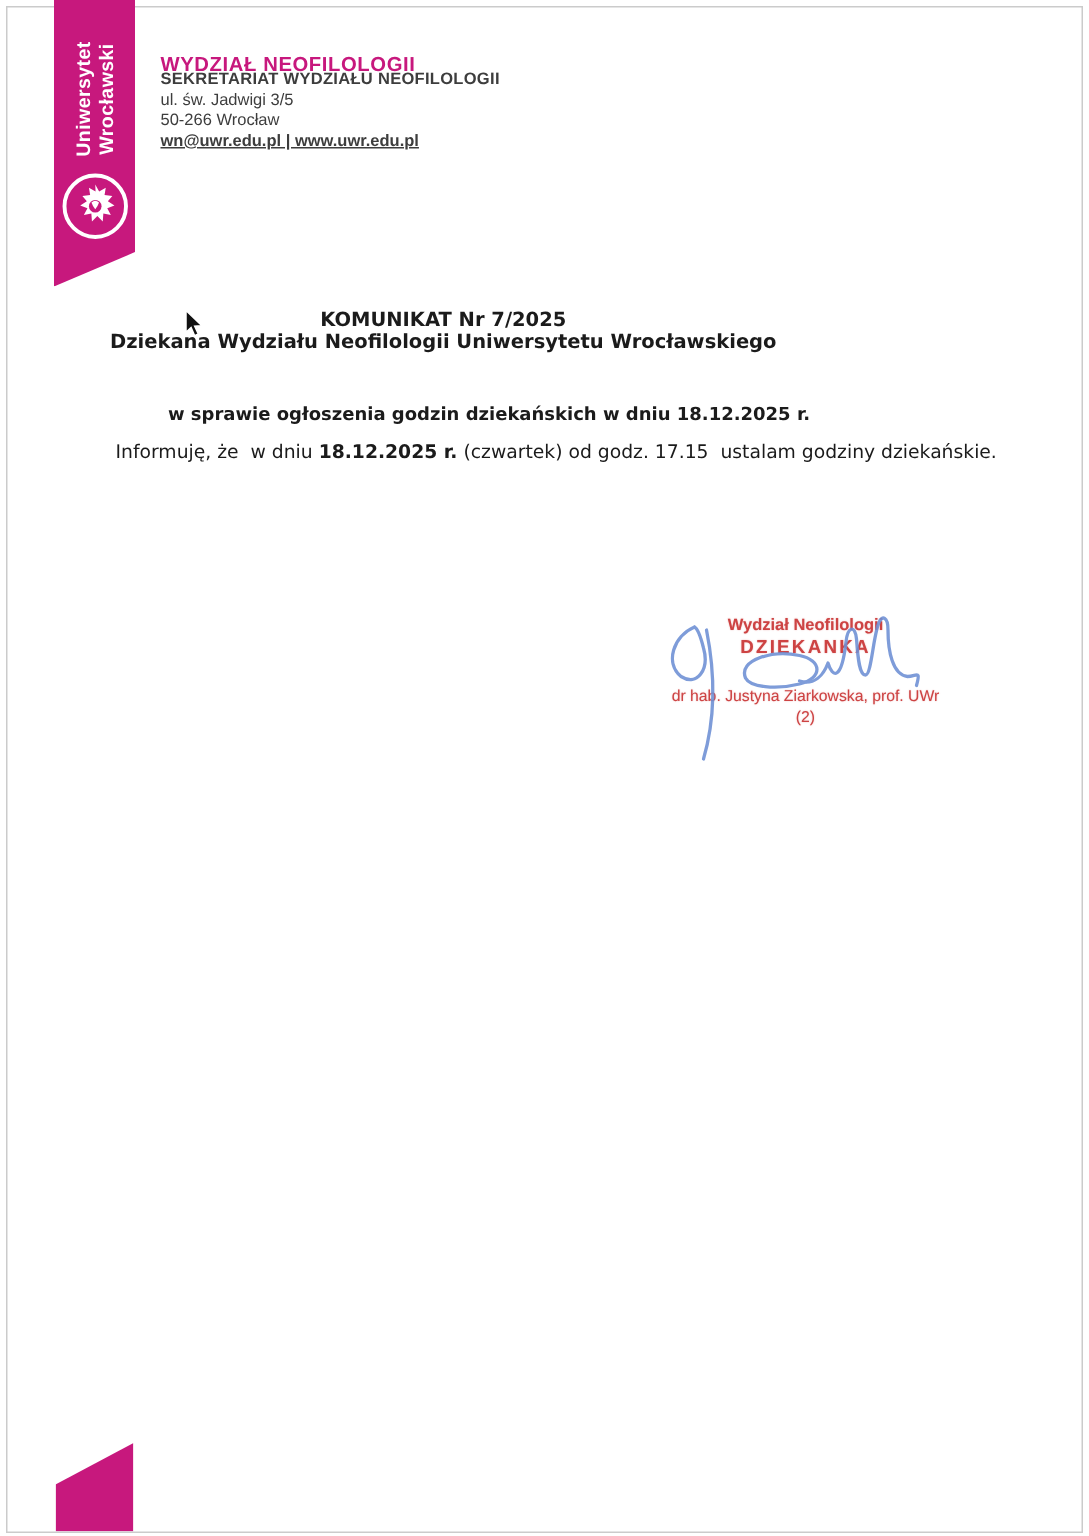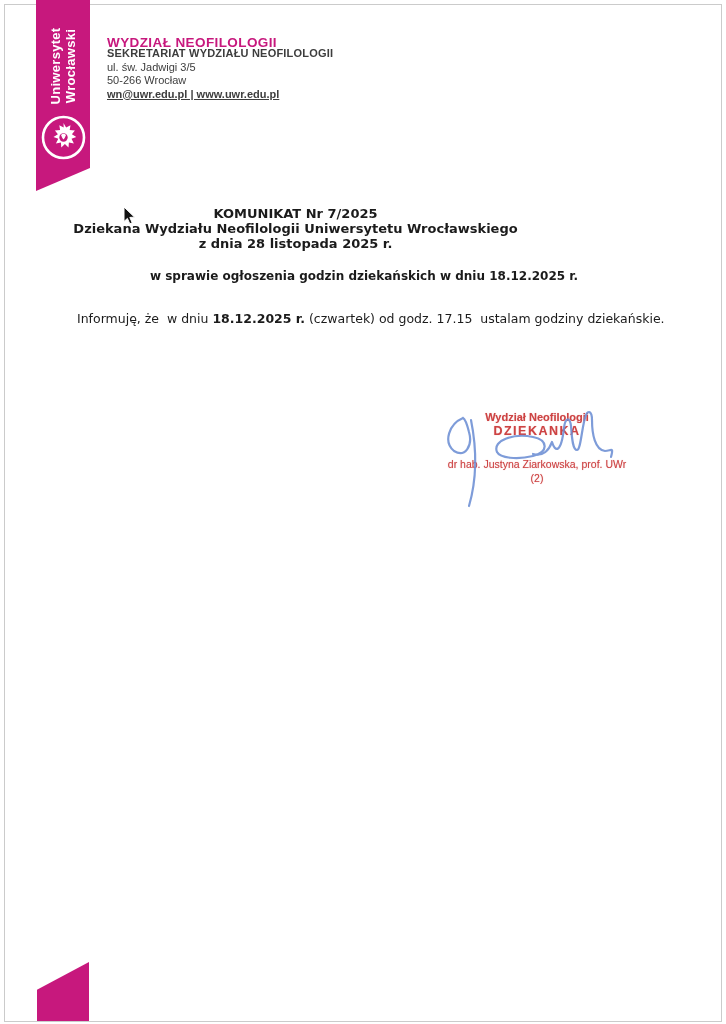--- a/index.html
+++ b/index.html
@@ -41,24 +41,24 @@
     font-family:"Liberation Sans",sans-serif;font-size:11px;
     line-height:13.5px;color:var(--text-gray);}
   .letterhead .lh-line:first-child{font-weight:bold;font-size:11px;letter-spacing:.2px;}
   .letterhead .lh-line:last-child{font-weight:bold;text-decoration:underline;}
 
   
   .doc-title{position:absolute;left:4px;top:206px;width:583px;
     text-align:center;font-weight:bold;font-size:13px;line-height:15px;
     color:var(--text-dark);}
   .doc-subject{position:absolute;left:4px;top:269px;width:644px;
-    text-align:center;font-weight:bold;font-size:12px;color:var(--text-dark);margin-left:38px;}
+    text-align:center;font-weight:bold;font-size:12px;color:var(--text-dark);}
 
   
-  .doc-body{position:absolute;left:77px;top:311px;width:600px;
+  .doc-body{position:absolute;left:77px;top:293px;width:600px;
     font-size:12.5px;line-height:16px;color:var(--text-dark);
     white-space:pre-wrap;}
   .doc-body b{font-weight:bold;}
 
   
   .stamp{position:absolute;left:421px;top:411px;width:232px;
     text-align:center;color:var(--stamp-red);
     font-family:"Liberation Sans",sans-serif;
     text-shadow:0 0 1px rgba(205,67,67,.45);z-index:4;}
   .stamp-faculty{font-size:11px;font-weight:bold;}
@@ -97,21 +97,20 @@
   <div class="letterhead">
     <div class="lh-line">SEKRETARIAT WYDZIAŁU NEOFILOLOGII</div>
     <div class="lh-line">ul. św. Jadwigi 3/5</div>
     <div class="lh-line">50-266 Wrocław</div>
     <div class="lh-line">wn@uwr.edu.pl | www.uwr.edu.pl</div>
   </div>
 
   <div class="doc-title">
     <div>KOMUNIKAT Nr 7/2025</div>
     <div>Dziekana Wydziału Neofilologii Uniwersytetu Wrocławskiego</div>
-    <div>z dnia 28 listopada 2025 r.</div>
   </div>
   <div class="doc-subject">w sprawie ogłoszenia godzin dziekańskich w dniu 18.12.2025 r.</div>
 
   <div class="doc-body"><span>Informuję, że  w dniu </span><b>18.12.2025 r.</b><span> (czwartek) od godz. 17.15  ustalam godziny dziekańskie.</span></div>
 
   <div class="stamp">
     <div class="stamp-faculty">Wydział Neofilologii</div>
     <div class="stamp-office">DZIEKANKA</div>
     <div class="stamp-signer">dr hab. Justyna Ziarkowska, prof. UWr</div>
     <div class="stamp-copy">(2)</div>

